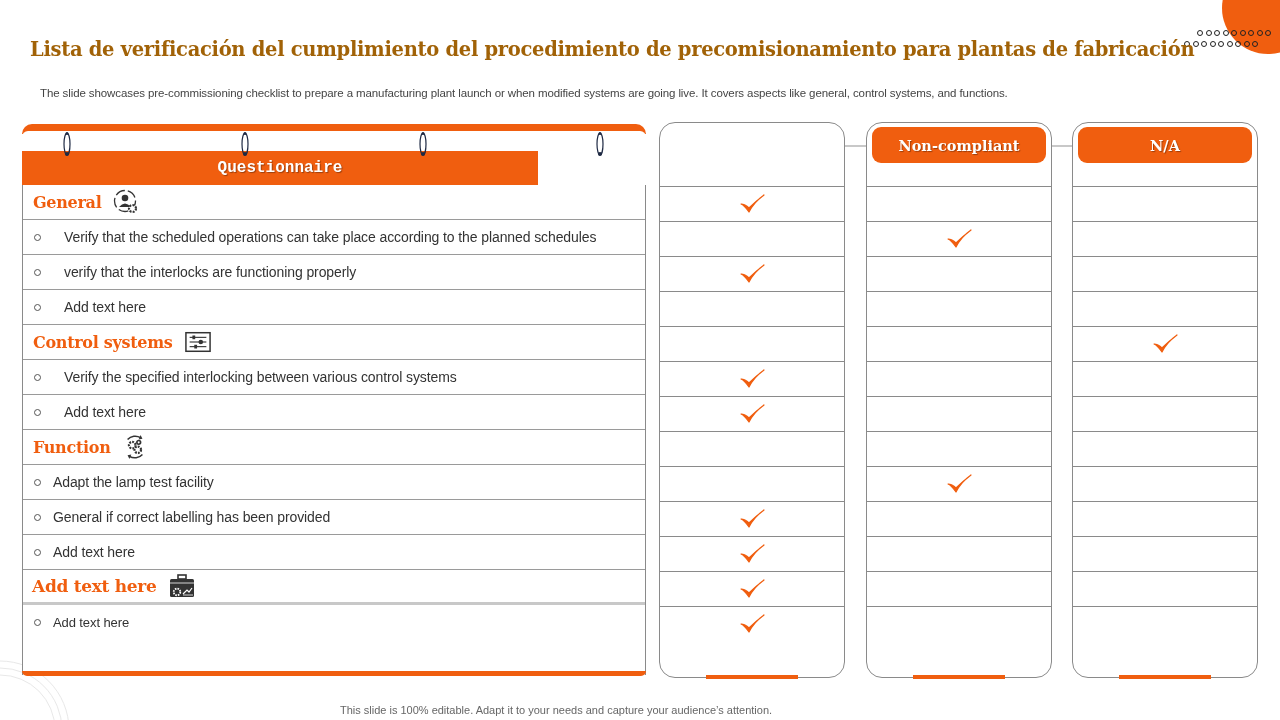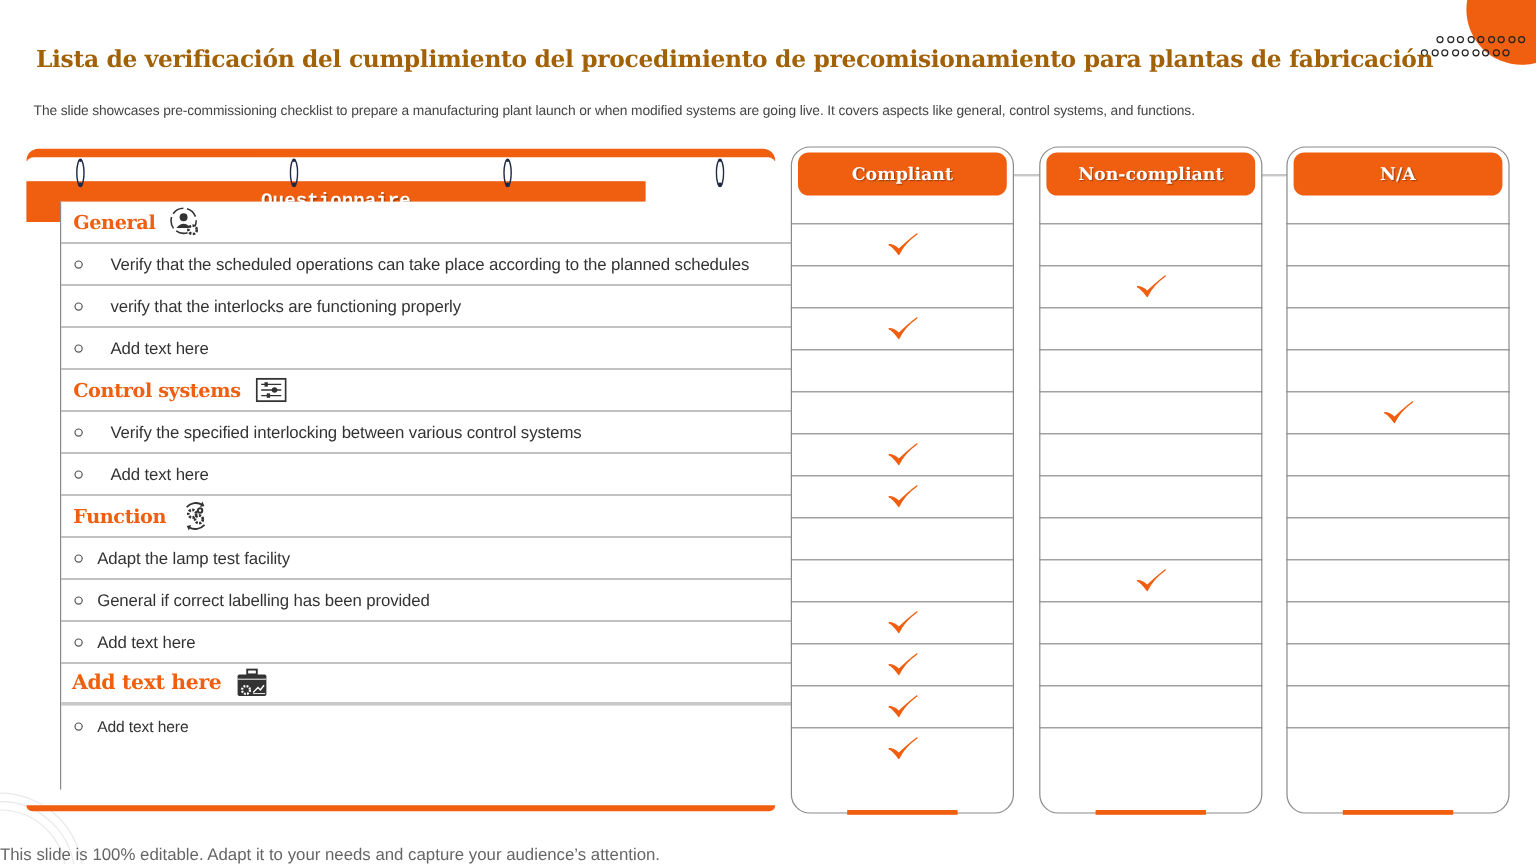--- a/index.html
+++ b/index.html
@@ -5,21 +5,21 @@
   * { box-sizing: border-box; margin: 0; padding: 0; }
   html, body { width: 1280px; height: 720px; background: #ffffff; overflow: hidden; }
   body { position: relative; font-family: "Liberation Sans", sans-serif; color: #333; }
 
   .title {
     position: absolute; left: 30px; top: 38px; width: 1120px;
     font-family: "DejaVu Serif", "Liberation Serif", serif; font-weight: bold;
     font-size: 19.5px; color: #a16207; letter-spacing: -0.3px; white-space: nowrap;
   }
   .subtitle {
-    position: absolute; left: 28px; top: 87px; width: 1200px;
+    position: absolute; left: 40px; top: 87px; width: 1200px;
     font-size: 11.5px; color: #444; white-space: nowrap; letter-spacing: -0.1px;
   }
   .deco-circle {
     position: absolute; left: 1222px; top: -38px; width: 92px; height: 92px;
     border-radius: 50%; background: #f05e0f;
   }
   .deco-dots { position: absolute; left: 1184px; top: 30px; }
   .deco-dots .row { display: flex; gap: 2.5px; margin-bottom: 5px; }
   .deco-dots .row.r1 { margin-left: 13px; }
   .deco-dots .dot { width: 6px; height: 6px; border: 1.2px solid #222; border-radius: 50%; background: transparent; }
@@ -31,22 +31,22 @@
   .q-top-bar { position: absolute; left: 0; top: 0; width: 624px; height: 10px; background: #f05e0f; border-radius: 10px 10px 0 0; }
   .q-white-strip { position: absolute; left: 0; top: 7px; width: 624px; height: 20px; background: #fff; border-radius: 6px 6px 0 0; }
   .q-header {
     position: absolute; left: 0; top: 27px; width: 516px; height: 34px; background: #f05e0f;
     display: flex; align-items: center; justify-content: center;
     font-family: Liberation Mono, monospace; font-weight: bold; font-size: 16px; color: #fff;
     text-shadow: 1px 1px 1px rgba(0,0,0,0.35);
   }
   .ring { position: absolute; top: 7px; width: 8px; height: 26px; }
   .q-body {
-    position: absolute; left: 0; top: 44px; width: 624px; height: 490px;
-    border-left: 1px solid #8a8a8a; border-right: 1px solid #8a8a8a; background: #fff; margin-left: 28px;
+    position: absolute; left: 0; top: 61px; width: 624px; height: 490px;
+    border-left: 1px solid #8a8a8a; border-right: 1px solid #8a8a8a; background: #fff;
   }
   .q-bottom-bar { position: absolute; left: 0; top: 547px; width: 624px; height: 5px; background: #f05e0f; border-radius: 0 0 8px 8px; }
 
   .q-row {
     height: 35px; border-bottom: 1.5px solid #9a9a9a; display: flex; align-items: center;
     position: relative;
   }
   .q-row:last-child { border-bottom: none; }
   .q-row.section .section-label {
     font-family: "DejaVu Serif", serif; font-weight: bold; font-size: 16px; color: #f05e0f;
@@ -69,22 +69,22 @@
   }
   .status-grid { position: absolute; left: -1px; top: 63px; width: 186px; }
   .status-cell { height: 35px; border-top: 1.5px solid #8a8a8a; display: flex; align-items: center; justify-content: center; }
   .status-cell .check { width: 26px; height: 22px; }
   .status-foot { position: absolute; bottom: -2px; left: 46px; width: 92px; height: 4px; background: #f05e0f; }
 
   .connector { position: absolute; top: 145px; height: 1.5px; background: #c8c8c8; }
   .conn-dot { position: absolute; width: 6px; height: 6px; border-radius: 50%; background: #d8d8d8; }
 
   .footer-note {
-    position: absolute; left: 0; top: 704px; width: 1112px; 
-    font-size: 14px; color: #666;
+    position: absolute; left: 0; top: 704px; width: 1112px; text-align: center;
+    font-size: 11px; color: #666;
   }
 </style>
 </head>
 <body>
 
 <div class="deco-circle"></div>
 <div class="deco-dots">
   <div class="row r1">
       <span class="dot"></span>
       <span class="dot"></span>
@@ -237,21 +237,20 @@
 </div>
 
 <div class="connector" style="left:831px;width:48px;"></div>
 <div class="conn-dot" style="left:828px;top:142px;"></div>
 <div class="conn-dot" style="left:876px;top:142px;"></div>
 <div class="connector" style="left:1039px;width:46px;"></div>
 <div class="conn-dot" style="left:1036px;top:142px;"></div>
 <div class="conn-dot" style="left:1081px;top:142px;"></div>
 
 <div class="status-col" id="col-0" style="left:659px;">
-  <div class="status-head">Compliant</div>
   <div class="status-grid">
       <div class="status-cell">
         <svg class="check" viewBox="0 0 26 22">
           <path d="M2 11 Q5 12 10 19 Q15 9 25 2 Q16 9 10 15 Q6 11 2 11 Z" fill="#f05e0f" stroke="#f05e0f" stroke-width="1.2" stroke-linejoin="round"></path>
         </svg>
       </div>
       <div class="status-cell"></div>
       <div class="status-cell">
         <svg class="check" viewBox="0 0 26 22">
           <path d="M2 11 Q5 12 10 19 Q15 9 25 2 Q16 9 10 15 Q6 11 2 11 Z" fill="#f05e0f" stroke="#f05e0f" stroke-width="1.2" stroke-linejoin="round"></path>

